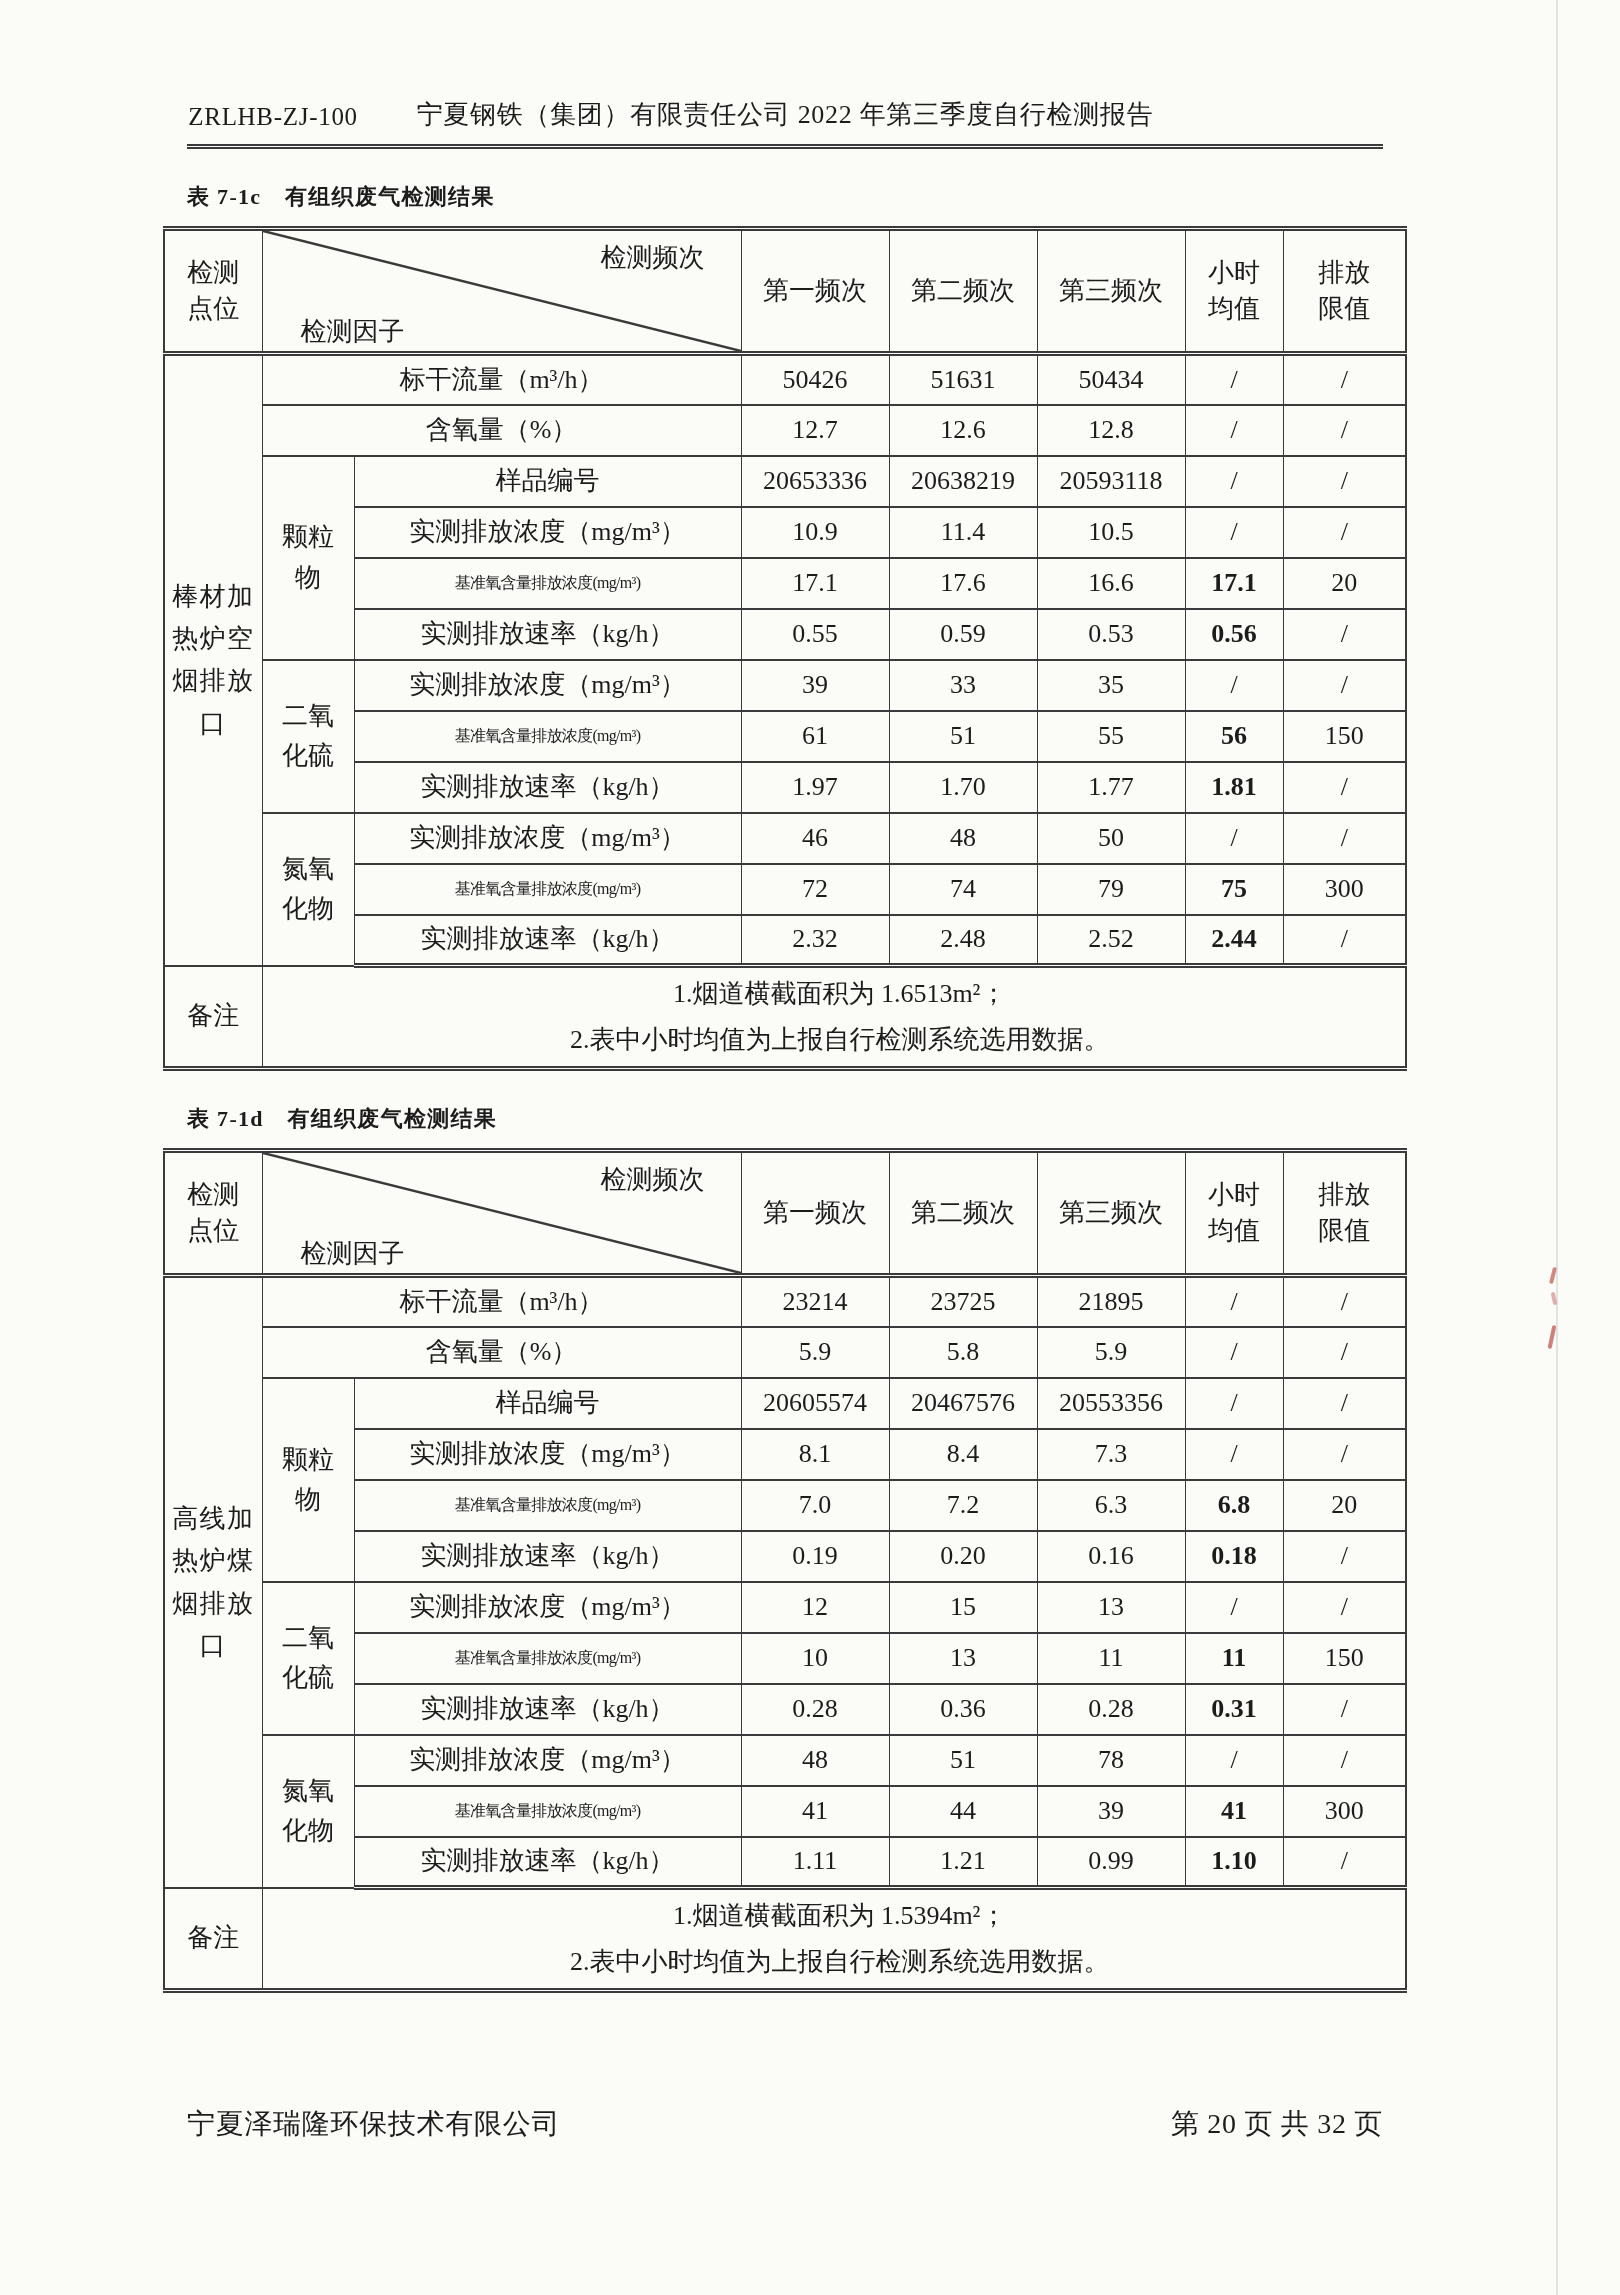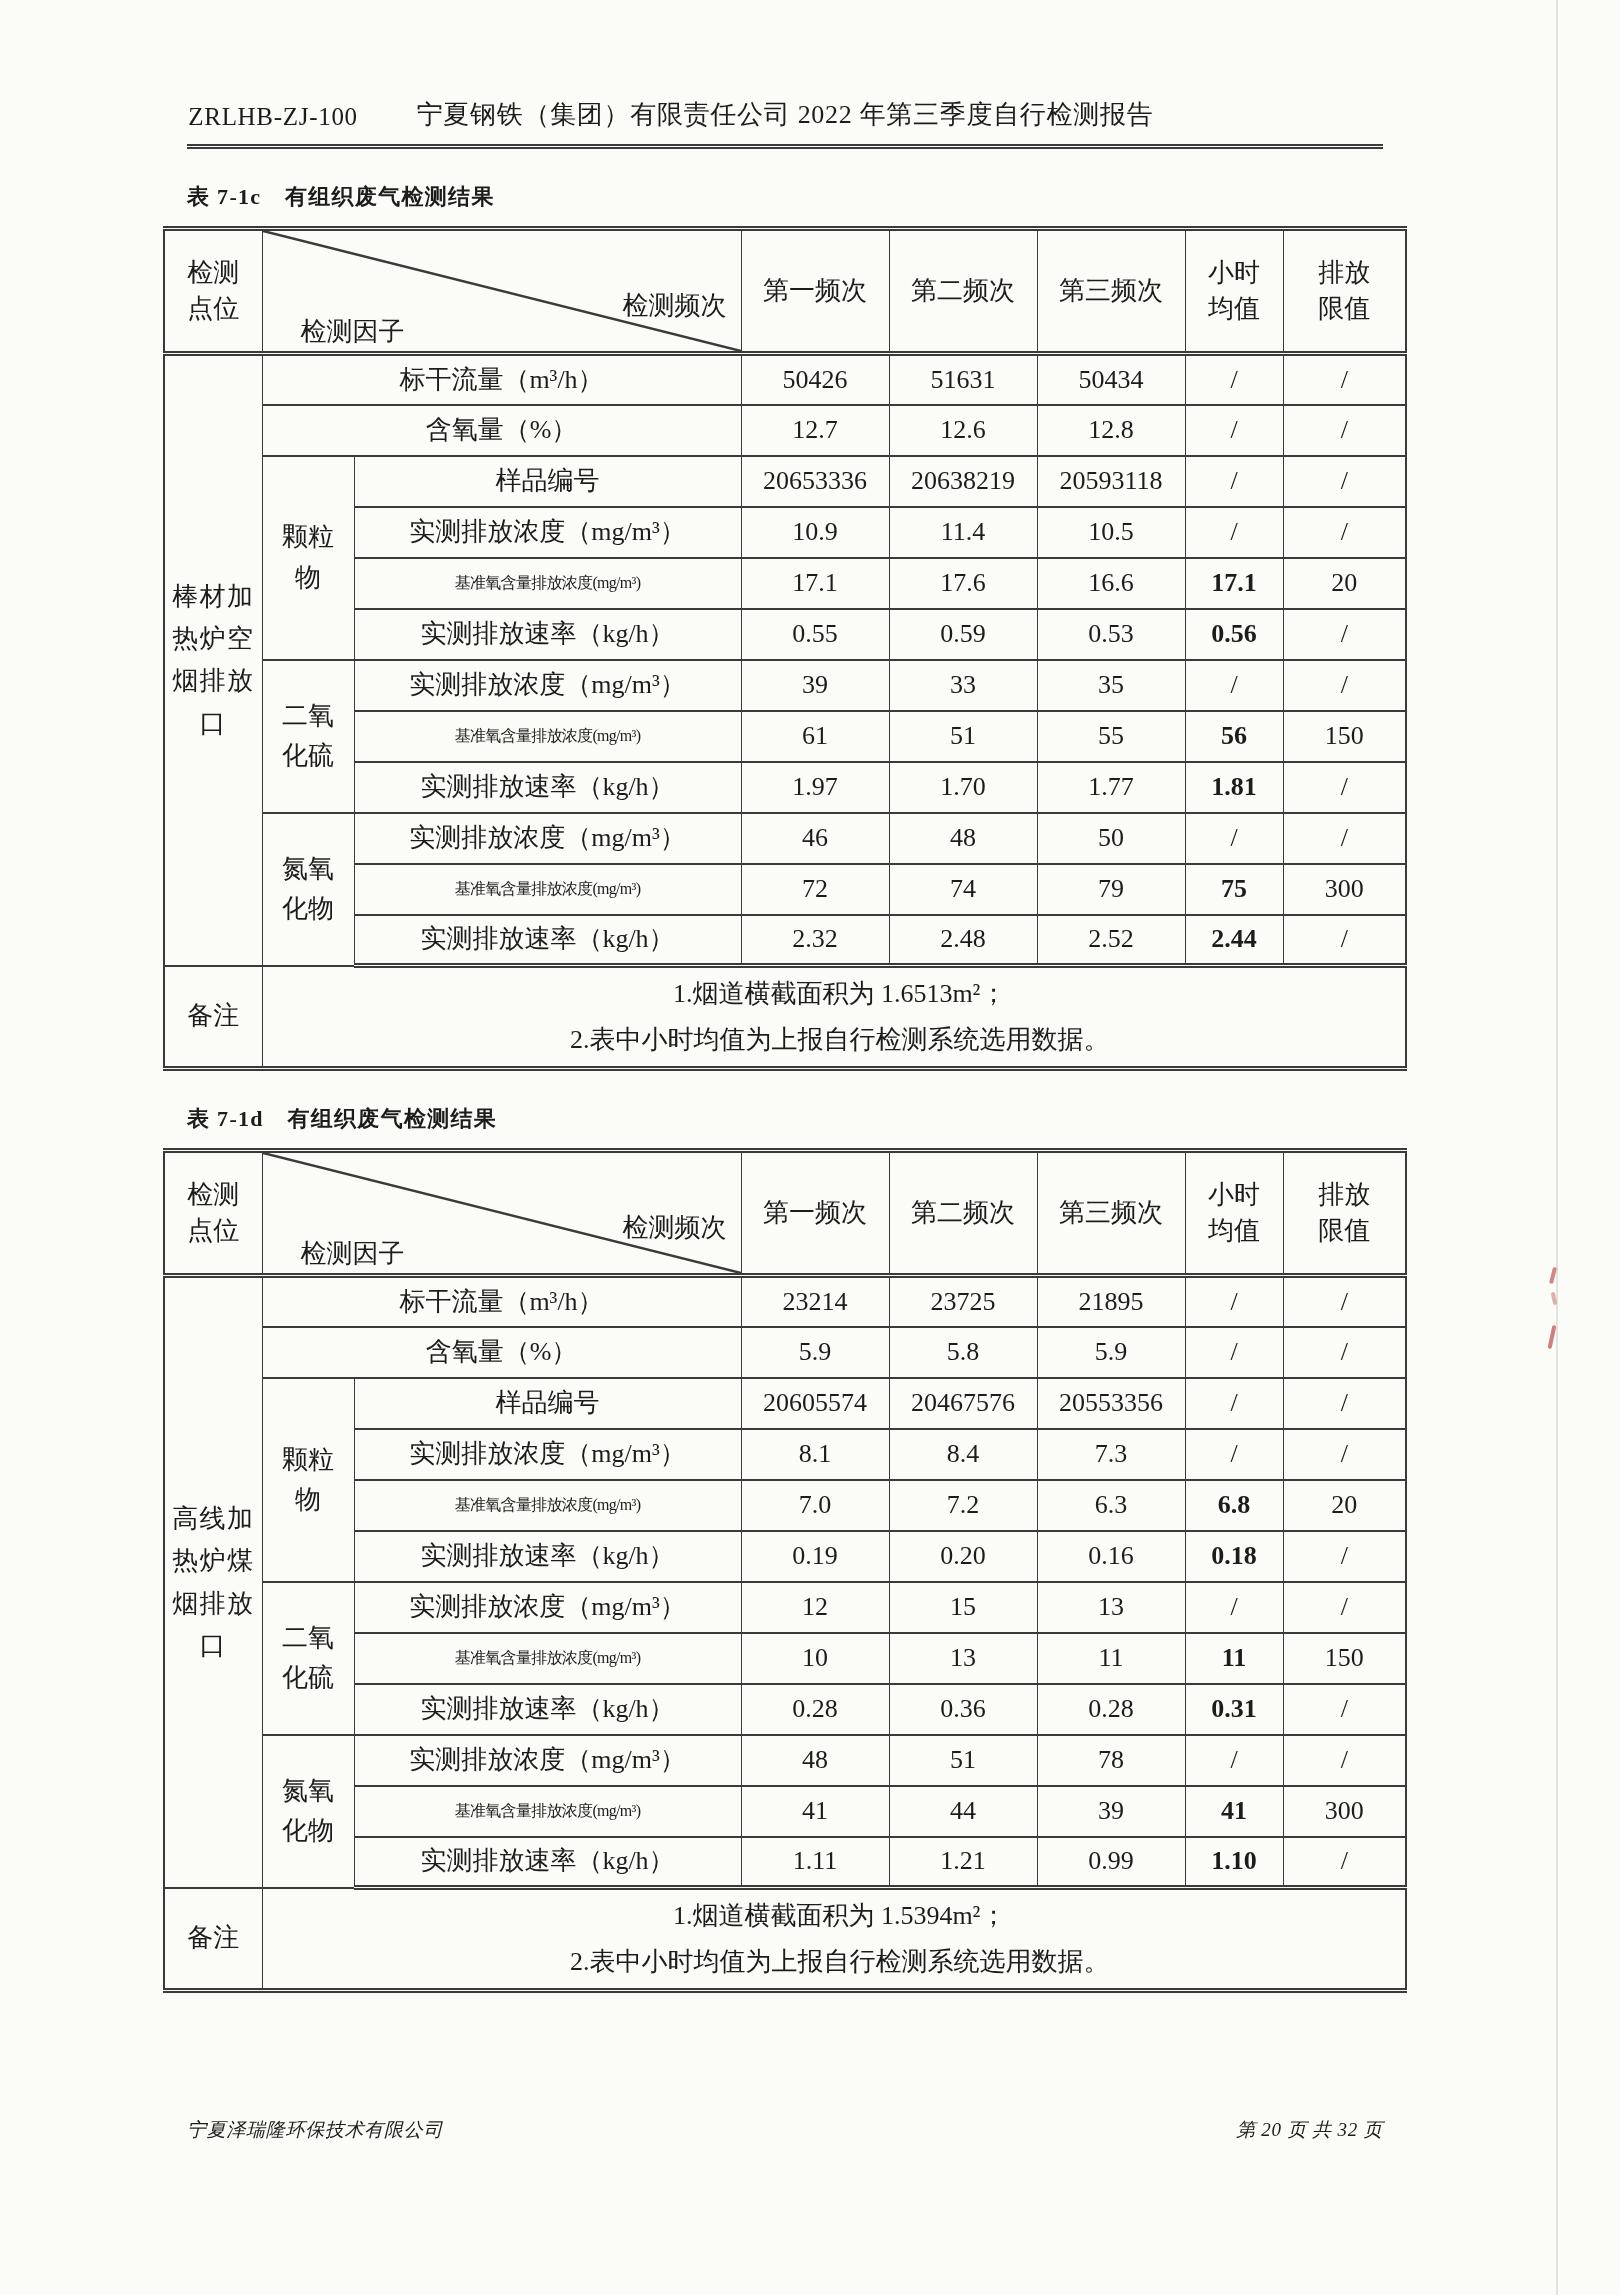--- a/index.html
+++ b/index.html
@@ -37,31 +37,31 @@
     padding:2.6px 5.2px;line-height:1.4;overflow:hidden;
   }
   tr.header-row{height:125px;}
   tr.header-row th{border-bottom:5.9px double var(--line,#3a3a3a);}
   tr.data-row{height:51px;}
   tr.data-row.last td{border-bottom:5.9px double var(--line,#3a3a3a);}
   tr.note-row{height:96px;margin-left:44px;}
   .pre{white-space:pre-line;}
   .corner-cell{position:relative;padding:0;}
   .corner-svg{position:absolute;left:0;top:0;width:100%;height:100%;display:block;}
-  .corner-top{position:absolute;top:9.2px;right:14px;margin-top:48px;}
+  .corner-top{position:absolute;top:9.2px;right:36px;}
   .corner-bottom{position:absolute;bottom:1px;left:38px;}
   .point-cell{line-height:1.62;letter-spacing:1.3px;}
   .group-cell{line-height:1.55;}
   .factor-cell.tight{font-size:16px;letter-spacing:-0.7px;}
   .bold{font-weight:bold;}
   .note-cell{text-align:center;padding-left:17px;line-height:1.78;}
   
   .doc-footer{
     position:absolute;left:187px;right:182px;bottom:152px;
-    display:flex;justify-content:space-between;font-size:19px;letter-spacing:0.7px;font-style:italic;
+    display:flex;justify-content:space-between;font-size:28px;letter-spacing:0.7px;
   }
   
   .edge-line{position:absolute;top:0;bottom:0;right:6.6px;width:2.6px;background:#e4e4df;}
   .red-mark{position:absolute;width:3.9px;border-radius:2px;background:var(--red,#c4605c);}
   .red-mark.m1{right:10.5px;top:1267px;height:17px;transform:rotate(14deg);opacity:.75;}
   .red-mark.m2{right:9.2px;top:1292px;height:13px;transform:rotate(-12deg);opacity:.5;}
   .red-mark.m3{right:11px;top:1325px;height:23.6px;transform:rotate(12deg);opacity:.8;}
 </style>
 </head>
 <body>

